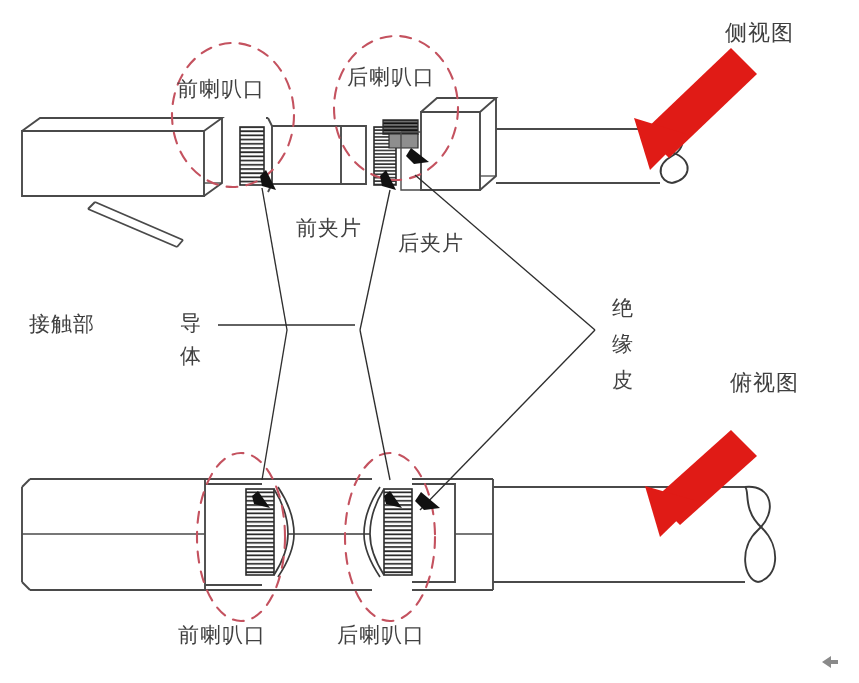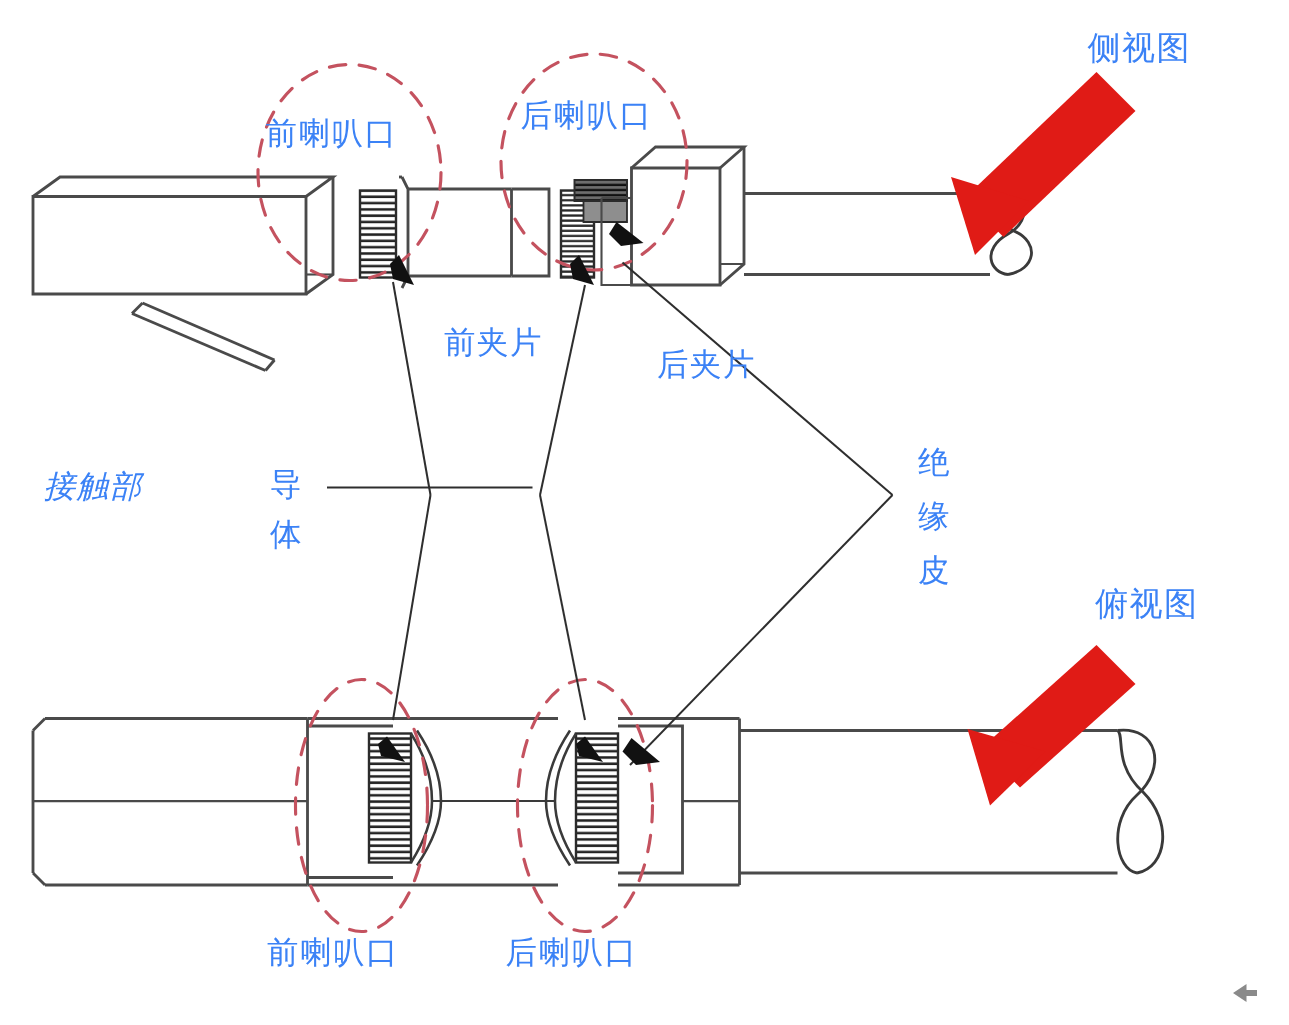--- a/index.html
+++ b/index.html
@@ -5,21 +5,21 @@
 <style>
   html,body{margin:0;padding:0;background:#ffffff;}
   body{
     width:859px;height:683px;position:relative;overflow:hidden;
     font-family:"DejaVu Sans","Liberation Sans",sans-serif;
   }
   #stage{position:absolute;left:0;top:0;width:859px;height:683px;}
   svg.layer{position:absolute;left:0;top:0;width:859px;height:683px;}
   .lbl{
     position:absolute;
-    color:#3b82f6;
+    color:#404040;
     font-family:"DejaVu Sans","Liberation Sans",sans-serif;
     font-size:21px;
     line-height:30px;
     letter-spacing:1px;
     white-space:pre;
     user-select:none;
   }
   .lbl.stack{line-height:36px;text-align:center;}
   .lbl.vlabel{font-size:22px;}
 </style>
@@ -217,32 +217,32 @@
       <path d="M822,662 L831,656 L831,660 L838,660 L838,664 L831,664 L831,668 Z"></path>
     </g>
   </svg>
 
   <div class="lbl" style="left:177px;top:74px;">前喇叭口</div>
 
   <div class="lbl" style="left:347px;top:62px;">后喇叭口</div>
 
   <div class="lbl" style="left:296px;top:213px;">前夹片</div>
 
-  <div class="lbl" style="left:398px;top:228px;margin-left:40px;">后夹片</div>
-
-  <div class="lbl" style="left:29px;top:309px;font-style:italic;">接触部</div>
+  <div class="lbl" style="left:398px;top:228px;">后夹片</div>
+
+  <div class="lbl" style="left:29px;top:309px;">接触部</div>
 
   <div class="lbl stack" style="left:178px;top:305px;width:26px;">导</div>
   <div class="lbl stack" style="left:178px;top:338px;width:26px;">体</div>
 
   <div class="lbl stack" style="left:610px;top:290px;width:26px;">绝</div>
   <div class="lbl stack" style="left:610px;top:326px;width:26px;">缘</div>
   <div class="lbl stack" style="left:610px;top:362px;width:26px;">皮</div>
 
   <div class="lbl vlabel" style="left:725px;top:18px;">侧视图</div>
 
-  <div class="lbl vlabel" style="left:730px;top:389px;">俯视图</div>
+  <div class="lbl vlabel" style="left:730px;top:368px;">俯视图</div>
 
   <div class="lbl" style="left:178px;top:620px;">前喇叭口</div>
 
   <div class="lbl" style="left:337px;top:620px;">后喇叭口</div>
 
 </div>
 
 </body></html>

